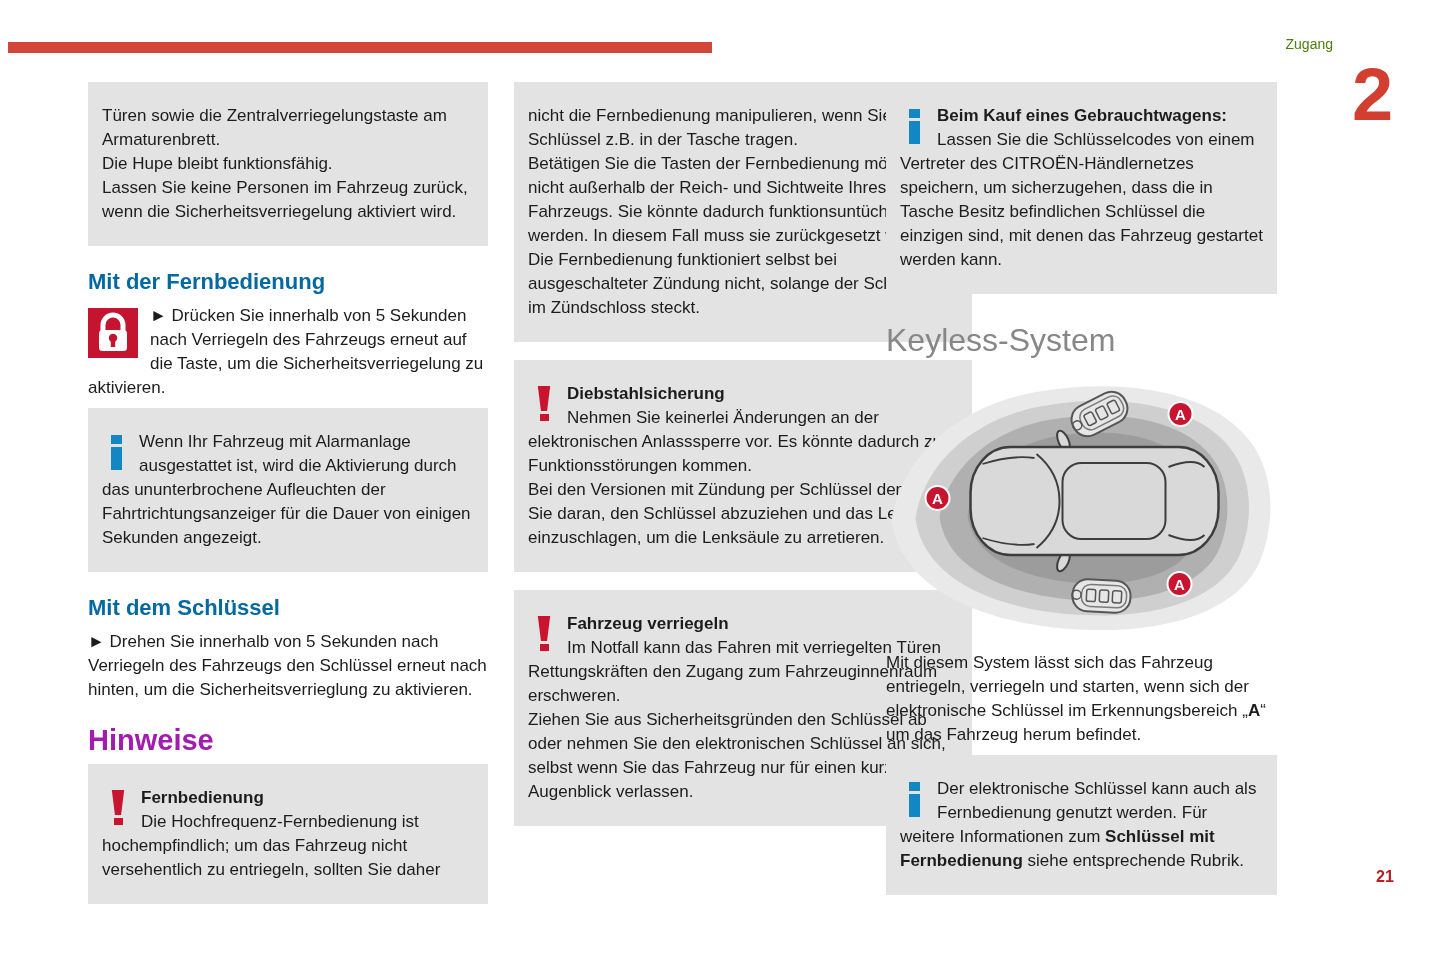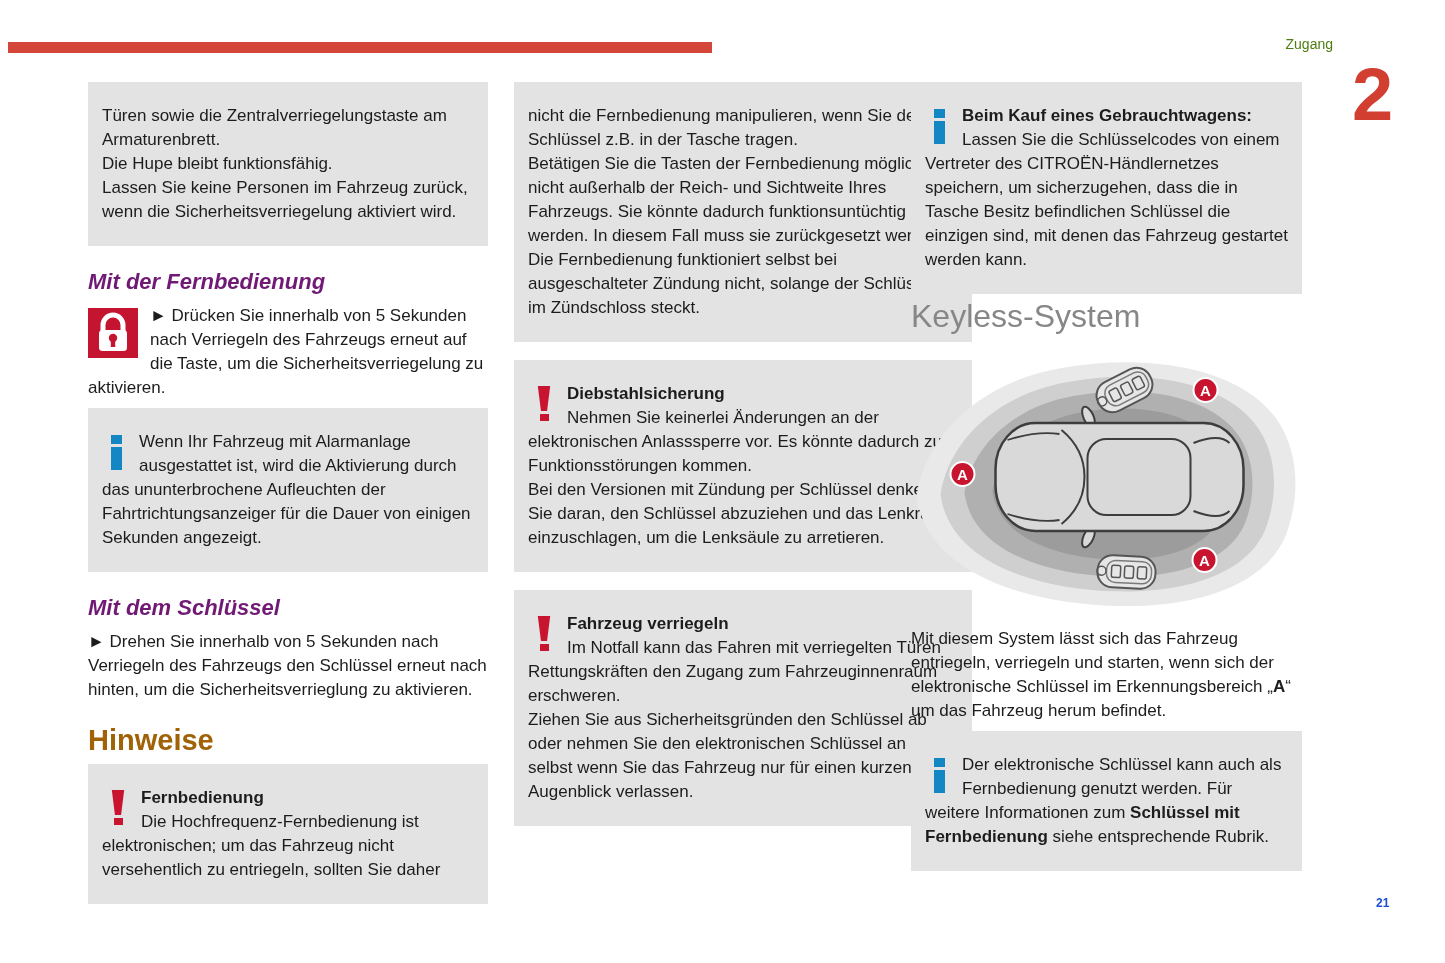--- a/index.html
+++ b/index.html
@@ -3,35 +3,35 @@
 <meta charset="utf-8">
 <style>
   html,body{margin:0;padding:0;}
   body{
     width:1445px;height:963px;position:relative;background:#ffffff;
     font-family:"Liberation Sans", sans-serif;color:#1c1c1c;overflow:hidden;
   }
   .topbar{position:absolute;left:8px;top:42px;width:704px;height:11px;background:#d5463a;}
   .running-head{position:absolute;top:36px;right:112px;font-size:14px;color:#4d7c0f;}
   .chapter-num{position:absolute;top:58px;left:1352px;font-size:74px;line-height:1;font-weight:bold;color:#d23f31;}
-  .pagenum{position:absolute;left:1376px;top:896px;font-size:12px;font-weight:bold;color:#1d4ed8;}
+  .pagenum{position:absolute;left:1376px;top:868px;font-size:16px;font-weight:bold;color:#b91c1c;}
 
   .col{position:absolute;top:82px;font-size:17px;line-height:24px;}
   .col1{left:88px;width:400px;}
   .col2{left:514px;width:458px;}
-  .col3{left:911px;width:391px;}
+  .col3{left:886px;width:391px;}
 
   .graybox{background:#e3e3e3;padding:22px 14px;overflow:hidden;}
   .graybox + .graybox{margin-top:18px;}
   .gp{margin:0;}
   .box-title{font-weight:bold;}
 
-  h3.sub{font-size:22px;font-weight:bold;margin:24px 0 10px;color:#701a75;font-style:italic;}
-  h2.big{font-size:29px;font-weight:bold;margin:26px 0 12px;color:#a16207;}
-  h1.keyless{font-size:32px;font-weight:normal;color:#878787;margin:10px 0 14px;}
+  h3.sub{font-size:22px;font-weight:bold;margin:24px 0 10px;color:#0369a1;}
+  h2.big{font-size:29px;font-weight:bold;margin:26px 0 12px;color:#a21caf;}
+  h1.keyless{font-size:32px;font-weight:normal;color:#878787;margin:34px 0 14px;}
 
   .para{margin:0 0 2px;}
   .para.spaced{margin-top:8px;}
 
   .lock-badge{float:left;width:50px;height:50px;margin:4px 12px 2px 0;}
 
   .icon-i{float:left;width:11px;margin:5px 17px 2px 9px;}
   .icon-i .dot{display:block;width:11px;height:9px;background:#1287c3;margin-bottom:3px;}
   .icon-i .stem{display:block;width:11px;height:23px;background:#1287c3;}
 
@@ -83,21 +83,21 @@
 
   <h2 class="big">Hinweise</h2>
 
   <div class="graybox">
     <span class="icon-bang">
         <span class="bstem"></span>
         <span class="bdot"></span>
       </span>
     <div class="box-title">Fernbedienung</div>
     <div>
-        <div class="gp">Die Hochfrequenz-Fernbedienung ist elektronischen; um das Fahrzeug nicht versehentlich zu entriegeln, sollten Sie daher</div>
+        <div class="gp">Die Hochfrequenz-Fernbedienung ist hochempfindlich; um das Fahrzeug nicht versehentlich zu entriegeln, sollten Sie daher</div>
       </div>
   </div>
 </div>
 
 <div class="col col2">
   <div class="graybox">
       <div class="gp">nicht die Fernbedienung manipulieren, wenn Sie den Schlüssel z.B. in der Tasche tragen.</div>
       <div class="gp">Betätigen Sie die Tasten der Fernbedienung möglichst nicht außerhalb der Reich- und Sichtweite Ihres Fahrzeugs. Sie könnte dadurch funktionsuntüchtig werden. In diesem Fall muss sie zurückgesetzt werden.</div>
       <div class="gp">Die Fernbedienung funktioniert selbst bei ausgeschalteter Zündung nicht, solange der Schlüssel im Zündschloss steckt.</div>
     </div>

